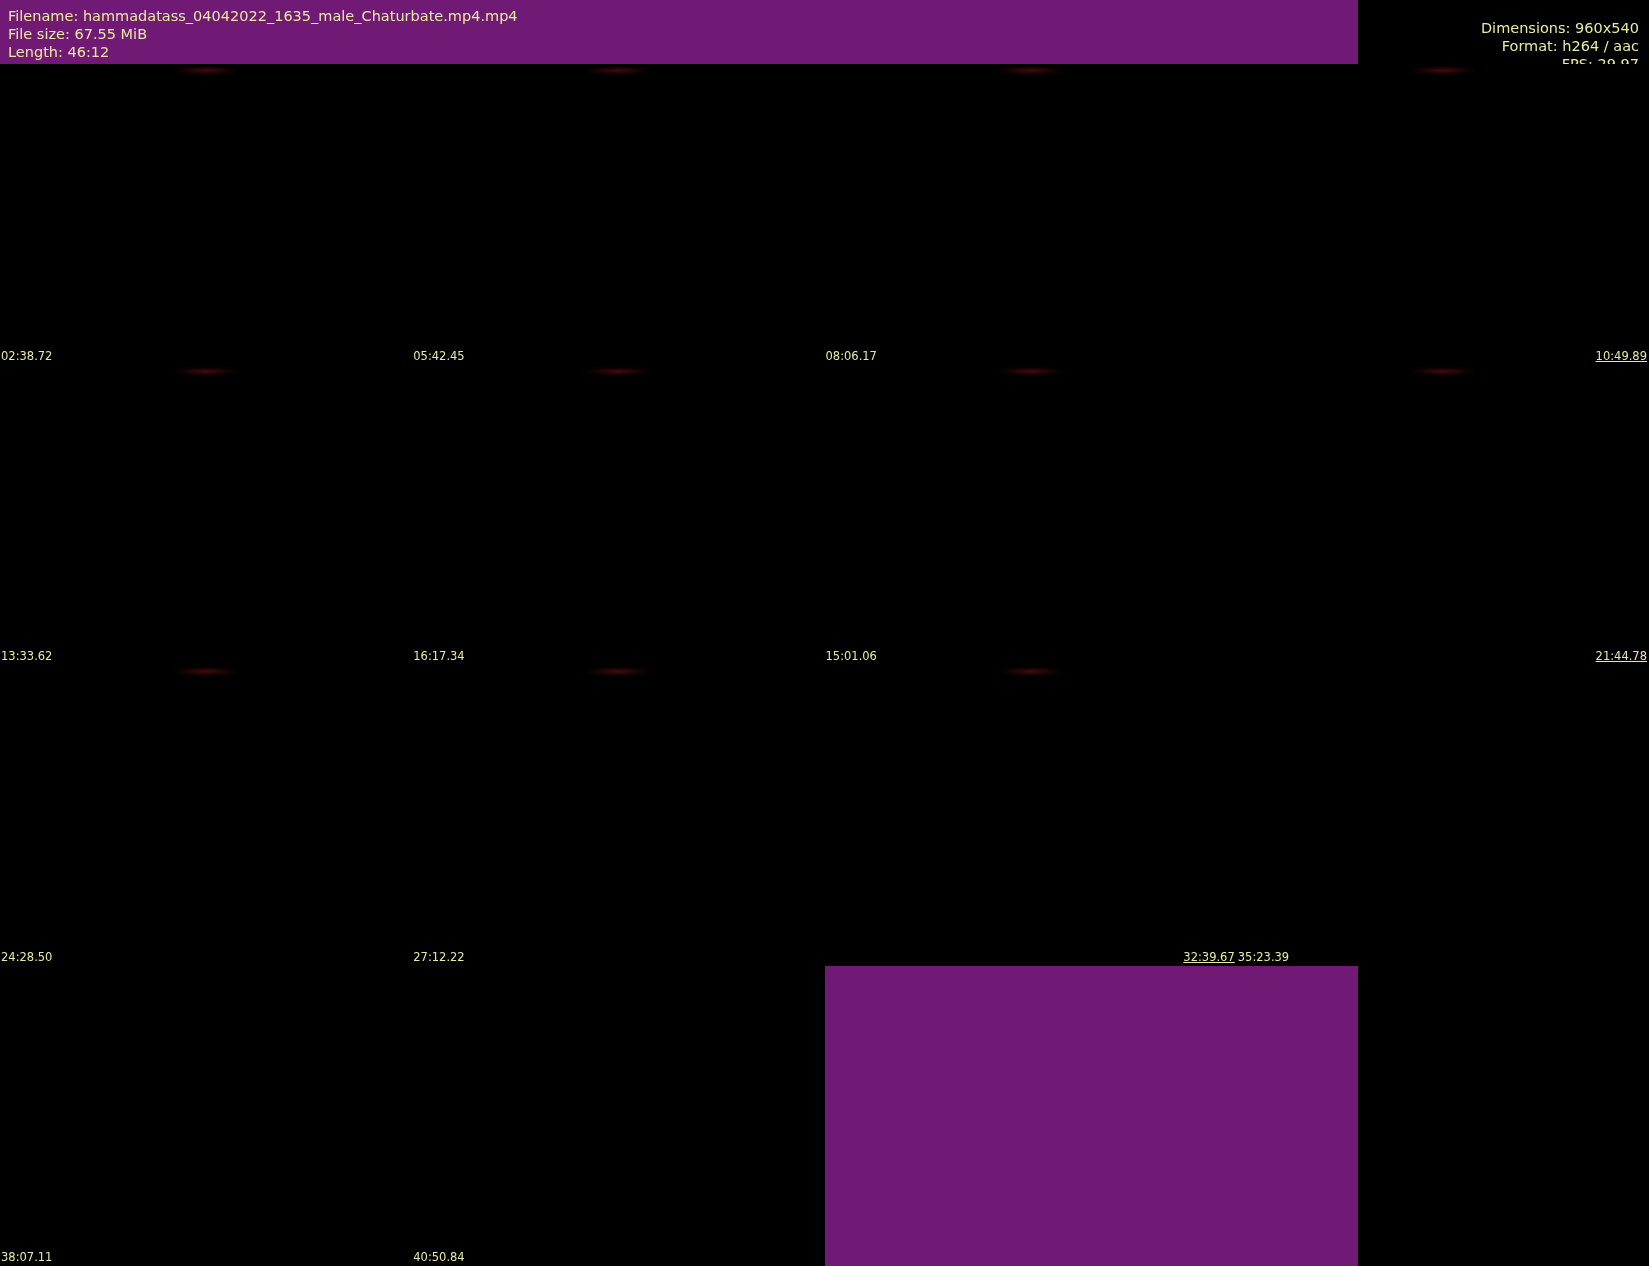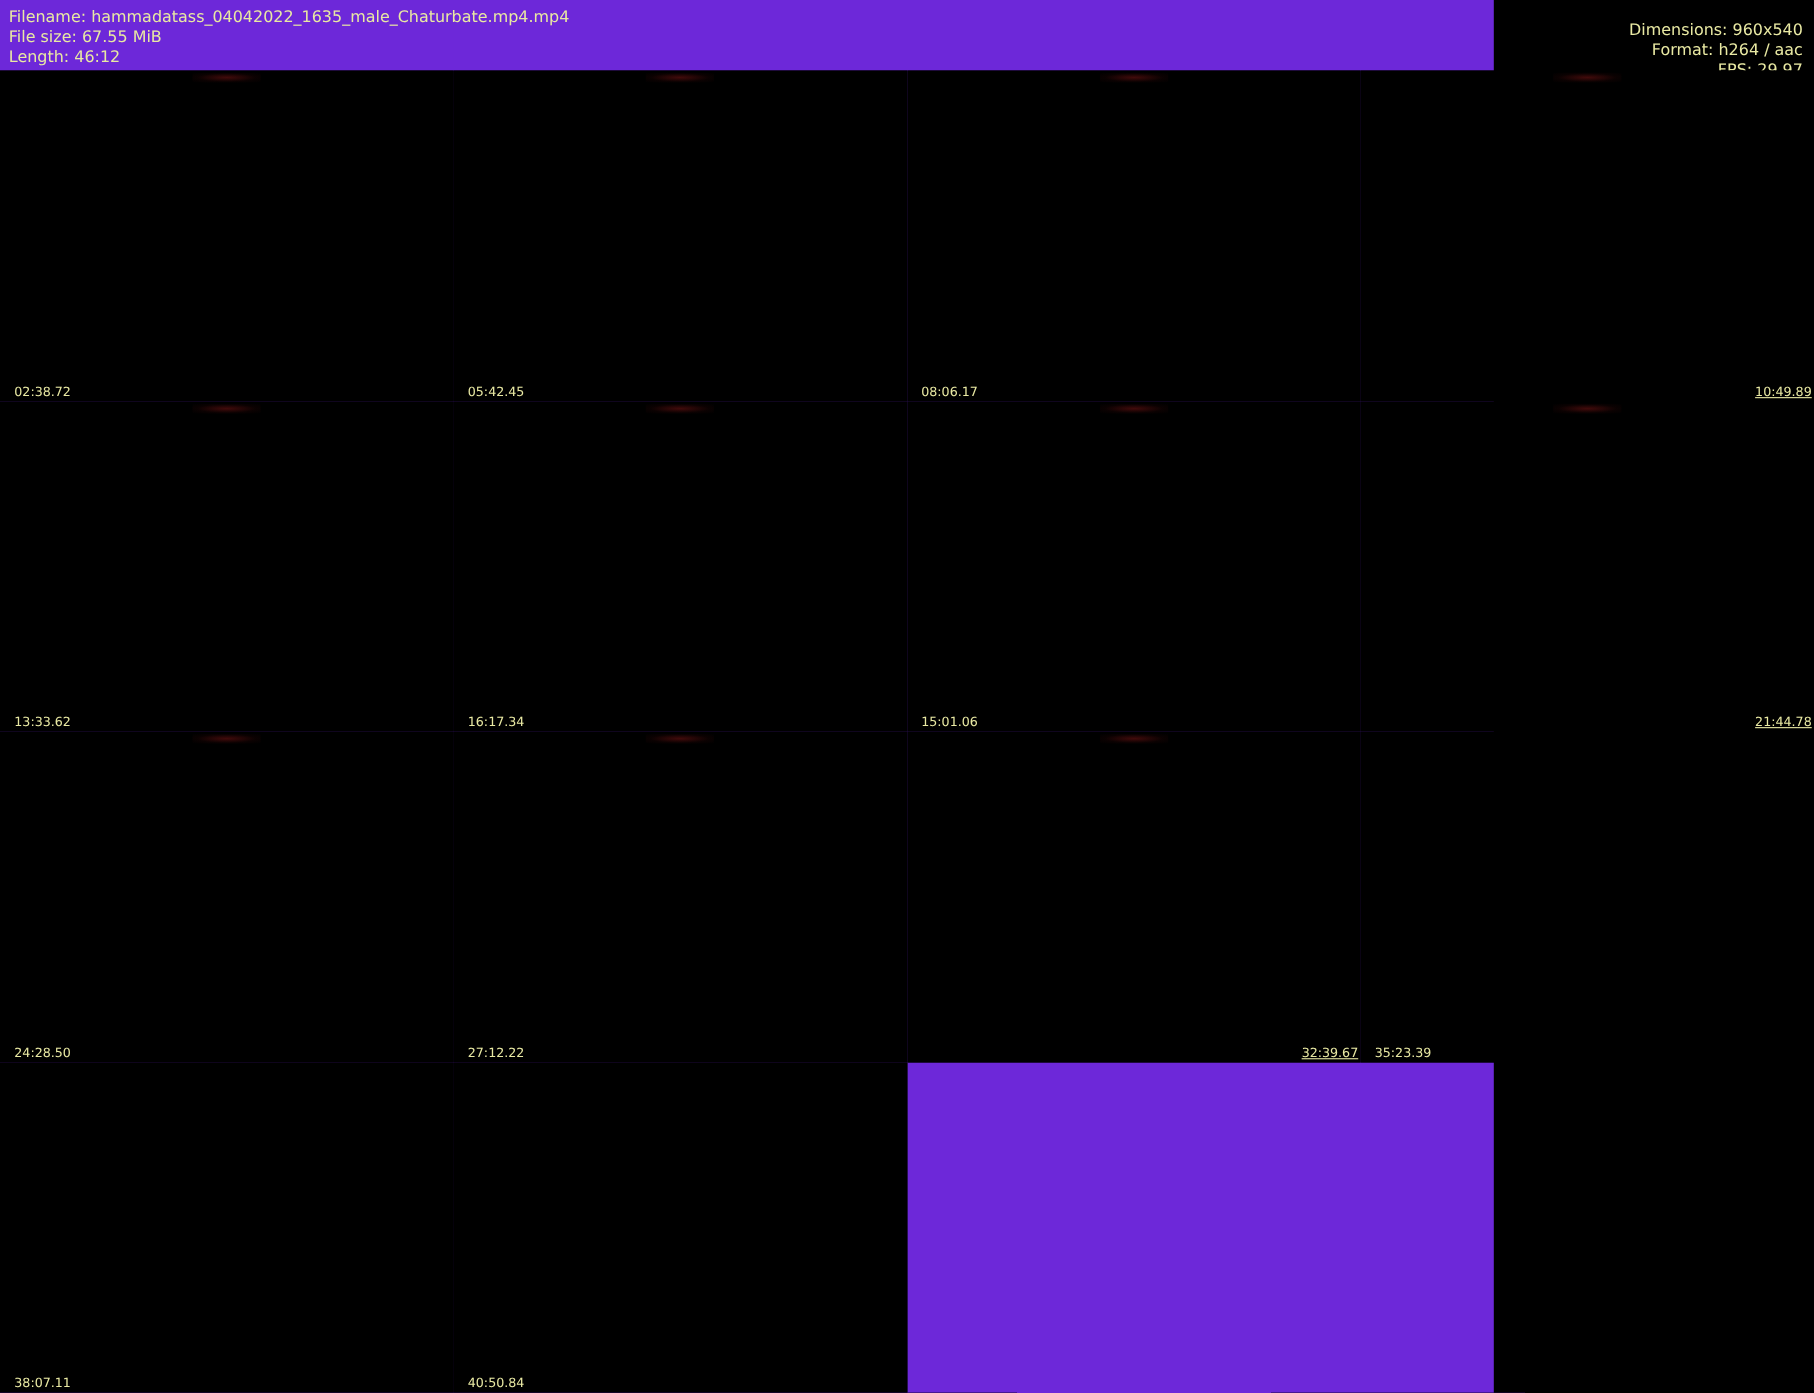--- a/index.html
+++ b/index.html
@@ -11,21 +11,21 @@
     width: 1649px;
     height: 1266px;
     overflow: hidden;
     font-family: "DejaVu Sans", "Liberation Sans", sans-serif;
     color: #e8e8a0;
   }
   #sheet {
     position: relative;
     width: 1358px;
     height: 1266px;
-    background: #6d28d9;
+    background: #701a75;
   }
 
   
   .header {
     position: absolute;
     top: 0;
     left: 0;
     width: 1649px;
     height: 64px;
     box-sizing: border-box;
@@ -86,21 +86,21 @@
   }
   .timestamp {
     position: absolute;
     bottom: 2px;
     font-size: 11.5px;
     line-height: 13px;
     color: #e9e9a3;
     font-family: "DejaVu Sans", "Liberation Sans", sans-serif;
     white-space: nowrap;
   }
-  .ts-left { left: 13px; }
+  .ts-left { left: 1px; }
   .ts-right { right: 2px; text-decoration: underline; }
 </style>
 </head>
 <body>
 
 <div id="sheet">
 
   <div class="header">
     <div class="header-left">
       <div class="meta-line">Filename: hammadatass_04042022_1635_male_Chaturbate.mp4.mp4</div>

